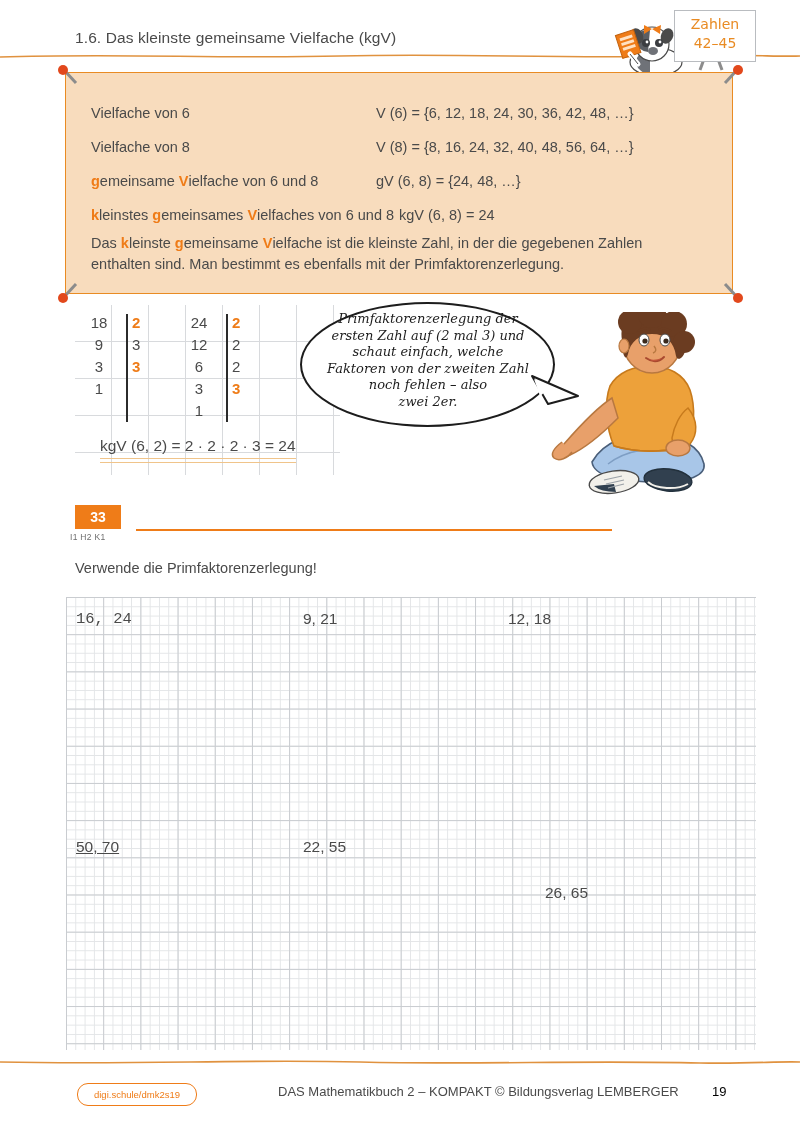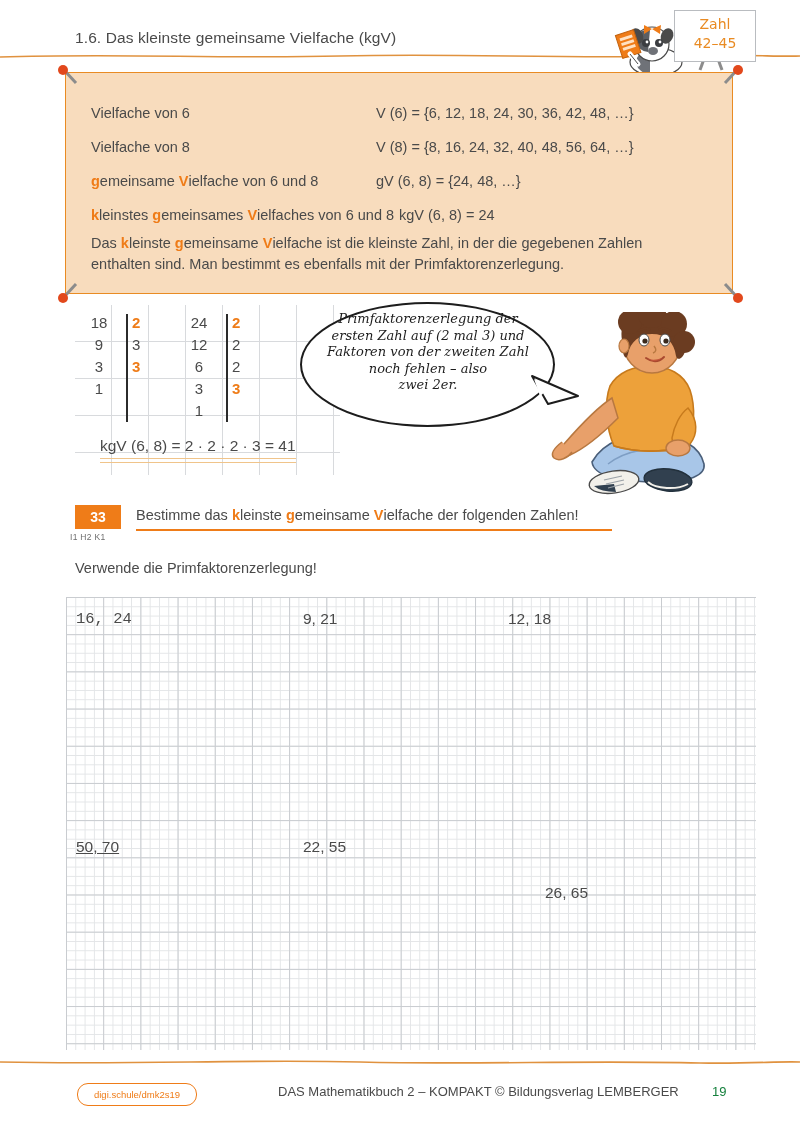--- a/index.html
+++ b/index.html
@@ -107,21 +107,21 @@
   }
   .ans{position:absolute;font-size:15.5px;color:#4a4a4a;}
 
   
   .digibadge{
     position:absolute;left:77px;top:1083px;width:118px;height:21px;
     border:1.2px solid #ef7c18;border-radius:11px;
     color:#ef7c18;font-size:9.5px;text-align:center;line-height:21px;
   }
   .footer-text{position:absolute;left:278px;top:1084px;font-size:13px;color:#4a4a4a;white-space:nowrap;}
-  .footer-page{position:absolute;left:712px;top:1084px;font-size:13px;color:#15803d;}
+  .footer-page{position:absolute;left:712px;top:1084px;font-size:13px;color:#000000;}
 </style>
 </head>
 <body>
 
 <div class="page">
 
   <div class="header-title">1.6. Das kleinste gemeinsame Vielfache (kgV)</div>
 
   <svg class="rule-top" viewBox="0 0 800 8" preserveAspectRatio="none">
     <path d="M0,5 C120,1 220,7 340,4 C460,1 560,7 680,4 C740,2 780,5 800,4" stroke="#e0923f" stroke-width="1.6" fill="none"></path>
@@ -158,21 +158,21 @@
         <rect x="17" y="33" width="13" height="3" fill="#ffe2c4"></rect>
         <rect x="17" y="38" width="13" height="3" fill="#ffe2c4"></rect>
       </g>
       <path d="M26,46 L34,56" stroke="#ffffff" stroke-width="5" stroke-linecap="round"></path>
       <path d="M26,46 L34,56" stroke="#4a4a4a" stroke-width="1" fill="none"></path>
 
       <circle cx="136" cy="40" r="4" fill="#e2481c"></circle>
       <path d="M136,40 L128,33" stroke="#8c8c8c" stroke-width="2.4"></path>
     </svg>
     <div class="easel-sign">
-      <div class="l1">Zahl</div>
+      <div class="l1">Zahlen</div>
       <div class="l2">42–45</div>
     </div>
   </div>
 
   <div class="defbox">
     <div class="defrow" style="top:32px;">
       <span>Vielfache von 6</span>
       <span class="rhs" style="left:285px;">V (6) = {6, 12, 18, 24, 30, 36, 42, 48, …}</span>
     </div>
     <div class="defrow" style="top:66px;">
@@ -228,33 +228,34 @@
       <div class="fcell" style="left:0;top:88px;">1</div>
       <div class="fbar" style="left:48px;top:2px;height:108px;"></div>
       <div class="fcell" style="left:54px;top:0;color:#ef7c18;font-weight:bold;text-align:left;">2</div>
       <div class="fcell" style="left:54px;top:22px;text-align:left;">2</div>
       <div class="fcell" style="left:54px;top:44px;text-align:left;">2</div>
       <div class="fcell" style="left:54px;top:66px;color:#ef7c18;font-weight:bold;text-align:left;">3</div>
     </div>
   </div>
 
   <div class="kgvline">
-    <span>kgV (6, 8) = 2 · 2 · 2 · 3 = 41</span>
+    <span>kgV (6, 2) = 2 · 2 · 2 · 3 = 24</span>
     <span class="ul1"></span>
     <span class="ul2"></span>
   </div>
 
   <div class="bubble"></div>
   <svg class="bubble-tail" viewBox="0 0 60 50">
     <path d="M2,6 L48,26 L18,34 Z" fill="#ffffff" stroke="#1d1d1d" stroke-width="2" stroke-linejoin="round"></path>
     <path d="M4,9 L20,18 L10,26 Z" fill="#ffffff" stroke="none"></path>
   </svg>
   <div class="bubble-text">
     <div>Primfaktorenzerlegung der</div>
     <div>ersten Zahl auf (2 mal 3) und</div>
+    <div>schaut einfach, welche</div>
     <div>Faktoren von der zweiten Zahl</div>
     <div>noch fehlen – also</div>
     <div>zwei 2er.</div>
   </div>
 
   <svg class="kid" viewBox="0 0 200 190">
 
     <path d="M44,150 C56,128 86,120 108,122 C132,124 152,134 156,152 C158,164 140,170 112,170 C80,170 46,166 44,150 Z" fill="#a8c6e8" stroke="#4a5f7a" stroke-width="1.6"></path>
     <path d="M60,152 C78,138 104,134 126,140" fill="none" stroke="#7e9ec4" stroke-width="1.4"></path>
 
@@ -291,21 +292,20 @@
     <circle cx="118" cy="29" r="2.6" fill="#3b2a1d"></circle>
     <path d="M90,19 q6,-4 12,-1 M111,18 q6,-3 12,1" stroke="#6b3c21" stroke-width="2" fill="none" stroke-linecap="round"></path>
 
     <path d="M106,34 q4,5 -1,7" stroke="#b87840" stroke-width="1.5" fill="none"></path>
     <path d="M98,46 q10,7 18,-1" stroke="#a8492f" stroke-width="2" fill="none" stroke-linecap="round"></path>
     <path d="M100,47 q8,5 14,-1 q-7,3 -14,1z" fill="#c2553a"></path>
   </svg>
 
   <div class="exnum">33</div>
   <div class="excodes">I1 H2 K1</div>
-  <div class="extask"><span>Bestimme das </span><span class="hl">k</span><span>leinste </span><span class="hl">g</span><span>emeinsame </span><span class="hl">V</span><span>ielfache der folgenden Zahlen!</span></div>
   <div class="extask-ul"></div>
   <div class="subtask">Verwende die Primfaktorenzerlegung!</div>
 
   <div class="answergrid"></div>
   <div class="ans" style="left:76px;top:610px;font-family:Liberation Mono, monospace;">16, 24</div>
   <div class="ans" style="left:303px;top:610px;">9, 21</div>
   <div class="ans" style="left:508px;top:610px;">12, 18</div>
   <div class="ans" style="left:76px;top:838px;text-decoration:underline;">50, 70</div>
   <div class="ans" style="left:303px;top:838px;">22, 55</div>
   <div class="ans" style="left:530px;top:884px;margin-left:15px;">26, 65</div>

